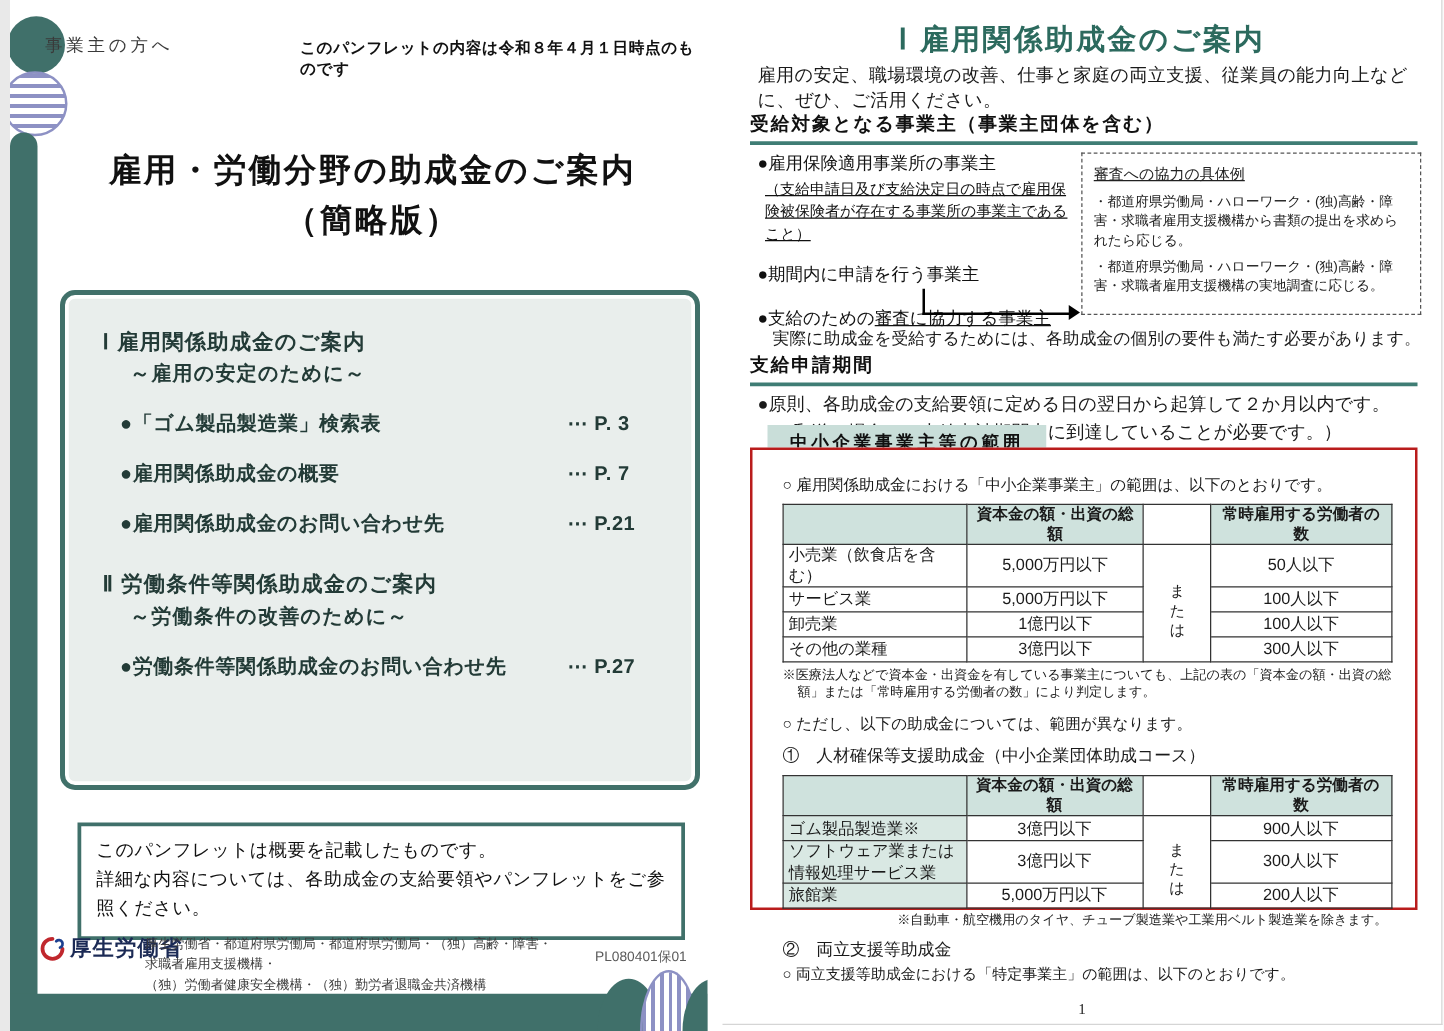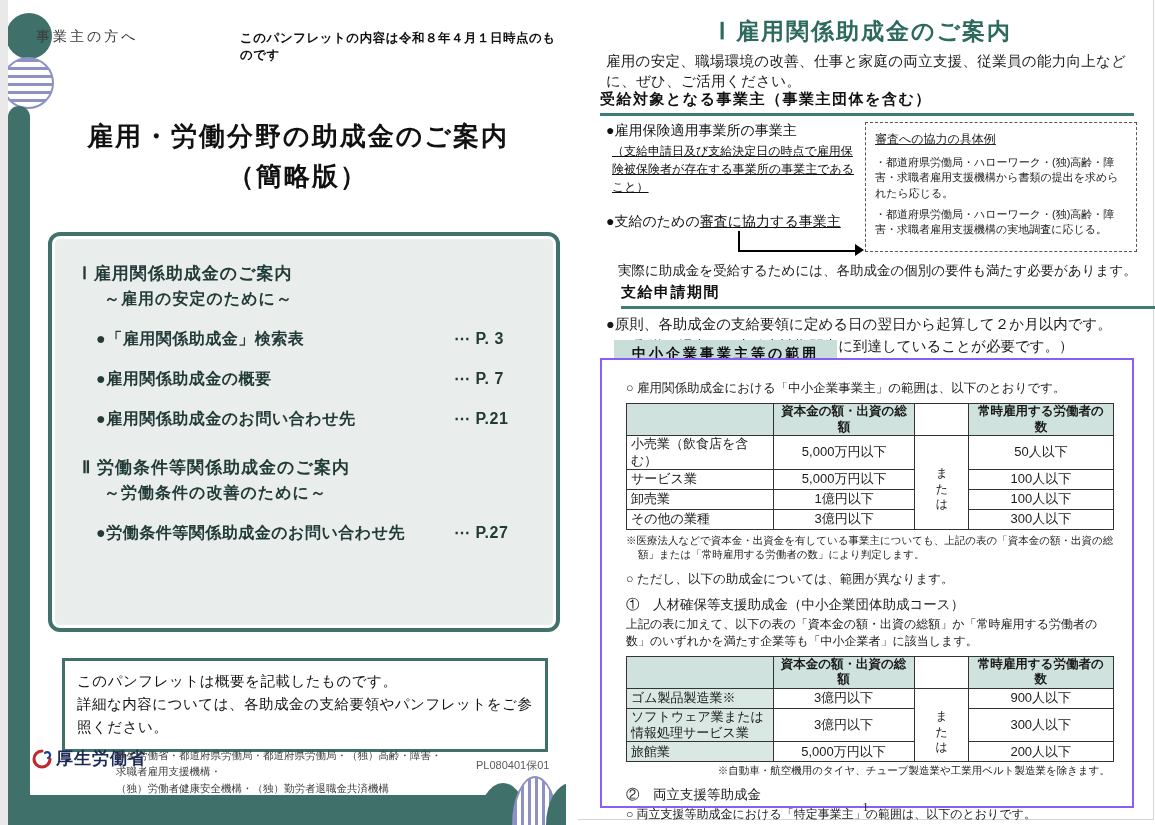--- a/index.html
+++ b/index.html
@@ -44,21 +44,21 @@
 
   
   .page-right{position:absolute;left:578px;top:0;width:576px;height:820px;background:#fff;
       border-right:1px solid #d5d5d5;border-bottom:1px solid #d5d5d5;box-sizing:border-box;}
   .r-title{position:absolute;left:0;top:16px;width:100%;text-align:center;
       font-size:23px;font-weight:bold;letter-spacing:2px;color:#2c6a5e;}
   .r-intro{position:absolute;left:28px;top:52px;width:524px;font-size:14.5px;line-height:1.35;letter-spacing:.3px;}
   .r-heading{position:absolute;left:22px;width:534px;font-size:15px;font-weight:bold;letter-spacing:1.5px;
       padding-bottom:4px;border-bottom:3px solid #3f7d74;color:#111;}
   .r-h1{top:90px;}
-  .r-h2{top:283px;margin-left:21px;}
+  .r-h2{top:283px;}
 
   .bullets{position:absolute;left:28px;top:122px;width:252px;font-size:14px;color:#111;}
   .bullet-note{font-size:12px;line-height:1.5;text-decoration:underline;margin:2px 0 0 6px;}
   .bullet-b2{margin-top:15px;}
   .bullet-b3{margin-top:17px;}
   .u{text-decoration:underline;}
 
   .example-box{position:absolute;left:287px;top:122px;width:272px;height:130px;box-sizing:border-box;
       border:1.5px dashed #555;padding:8px 9px;font-size:11px;line-height:1.4;color:#222;}
   .example-title{font-size:12px;text-decoration:underline;margin-bottom:7px;}
@@ -66,22 +66,22 @@
 
   .arrow-l{position:absolute;left:160px;top:231px;width:118px;height:19px;
       border-left:2px solid #000;border-bottom:2px solid #000;}
   .arrow-head{position:absolute;left:277px;top:244px;width:0;height:0;
       border-top:6px solid transparent;border-bottom:6px solid transparent;border-left:9px solid #000;}
 
   .r-closing{position:absolute;left:40px;top:262px;font-size:13.5px;}
   .r-apply{position:absolute;left:28px;top:314px;font-size:14.5px;line-height:1.5;}
   .r-apply .indent{padding-left:14px;}
 
-  .sme-box{position:absolute;left:22px;top:358px;width:534px;height:450px;box-sizing:border-box;
-      border:2px solid #8b5cf6;background:#fff;padding:18px 18px 0 24px;}
+  .sme-box{position:absolute;left:22px;top:358px;width:534px;height:370px;box-sizing:border-box;
+      border:2px solid #b91c1c;background:#fff;padding:18px 18px 0 24px;}
   .sme-label{position:absolute;left:36px;top:340px;background:#c9ded9;padding:5px 18px;
       font-size:14px;font-weight:bold;letter-spacing:3px;color:#111;}
   .sme-intro{font-size:12.5px;margin-top:2px;}
   .sme-table{border-collapse:collapse;margin-top:6px;font-size:13px;border-radius:23px;}
   .sme-table td,.sme-table th{border:1px solid #333;padding:0 4px;height:19px;line-height:1.25;}
   .sme-table th{background:#cfe2dd;font-size:12.5px;font-weight:bold;}
   .col-ind{width:150px;text-align:left;}
   .col-cap{width:142px;text-align:center;}
   .col-or{width:26px;text-align:center;}
   .col-wrk{width:148px;text-align:center;}
@@ -115,21 +115,21 @@
 
     <div class="main-title">
       <div>雇用・労働分野の助成金のご案内</div>
       <div>（簡略版）</div>
     </div>
 
     <div class="toc-box">
       <div class="toc-sec-title">Ⅰ 雇用関係助成金のご案内</div>
       <div class="toc-sec-sub">～雇用の安定のために～</div>
       <div class="toc-item">
-        <span>●「雇用関係助成金」検索表</span>
+        <span>●「ゴム製品製造業」検索表</span>
         <span class="toc-page">⋯ P. 3</span>
       </div>
       <div class="toc-item">
         <span>●雇用関係助成金の概要</span>
         <span class="toc-page">⋯ P. 7</span>
       </div>
       <div class="toc-item">
         <span>●雇用関係助成金のお問い合わせ先</span>
         <span class="toc-page">⋯ P.21</span>
       </div>
@@ -164,20 +164,21 @@
 
   <div class="page-right">
     <div class="r-title">Ⅰ 雇用関係助成金のご案内</div>
     <div class="r-intro">雇用の安定、職場環境の改善、仕事と家庭の両立支援、従業員の能力向上などに、ぜひ、ご活用ください。</div>
 
     <div class="r-heading r-h1">受給対象となる事業主（事業主団体を含む）</div>
 
     <div class="bullets">
       <div>●雇用保険適用事業所の事業主</div>
       <div class="bullet-note">（支給申請日及び支給決定日の時点で雇用保険被保険者が存在する事業所の事業主であること）</div>
+      <div class="bullet-b2">●期間内に申請を行う事業主</div>
       <div class="bullet-b3">
         <span>●支給のための</span><span class="u">審査に協力する事業主</span>
       </div>
     </div>
 
     <div class="example-box">
       <div class="example-title">審査への協力の具体例</div>
       <div class="example-item">・都道府県労働局・ハローワーク・(独)高齢・障害・求職者雇用支援機構から書類の提出を求められたら応じる。</div>
       <div class="example-item">・都道府県労働局・ハローワーク・(独)高齢・障害・求職者雇用支援機構の実地調査に応じる。</div>
     </div>
@@ -224,21 +225,20 @@
           <td class="col-ind">その他の業種</td>
           <td class="col-cap">3億円以下</td>
           <td class="col-wrk">300人以下</td>
         </tr>
       </tbody>
         </table>
       <div class="tbl-note">※医療法人などで資本金・出資金を有している事業主についても、上記の表の「資本金の額・出資の総額」または「常時雇用する労働者の数」により判定します。</div>
 
       <div class="sme-however">○ ただし、以下の助成金については、範囲が異なります。</div>
       <div class="sme-item-h">①　人材確保等支援助成金（中小企業団体助成コース）</div>
-      <div class="sme-item-d">上記の表に加えて、以下の表の「資本金の額・出資の総額」か「常時雇用する労働者の数」のいずれかを満たす企業等も「中小企業者」に該当します。</div>
 
       <table class="sme-table">
         <tbody>
             <tr>
           <th class="col-ind"></th>
           <th class="col-cap">資本金の額・出資の総額</th>
           <td class="col-or"></td>
           <th class="col-wrk">常時雇用する労働者の数</th>
         </tr>
         <tr>

